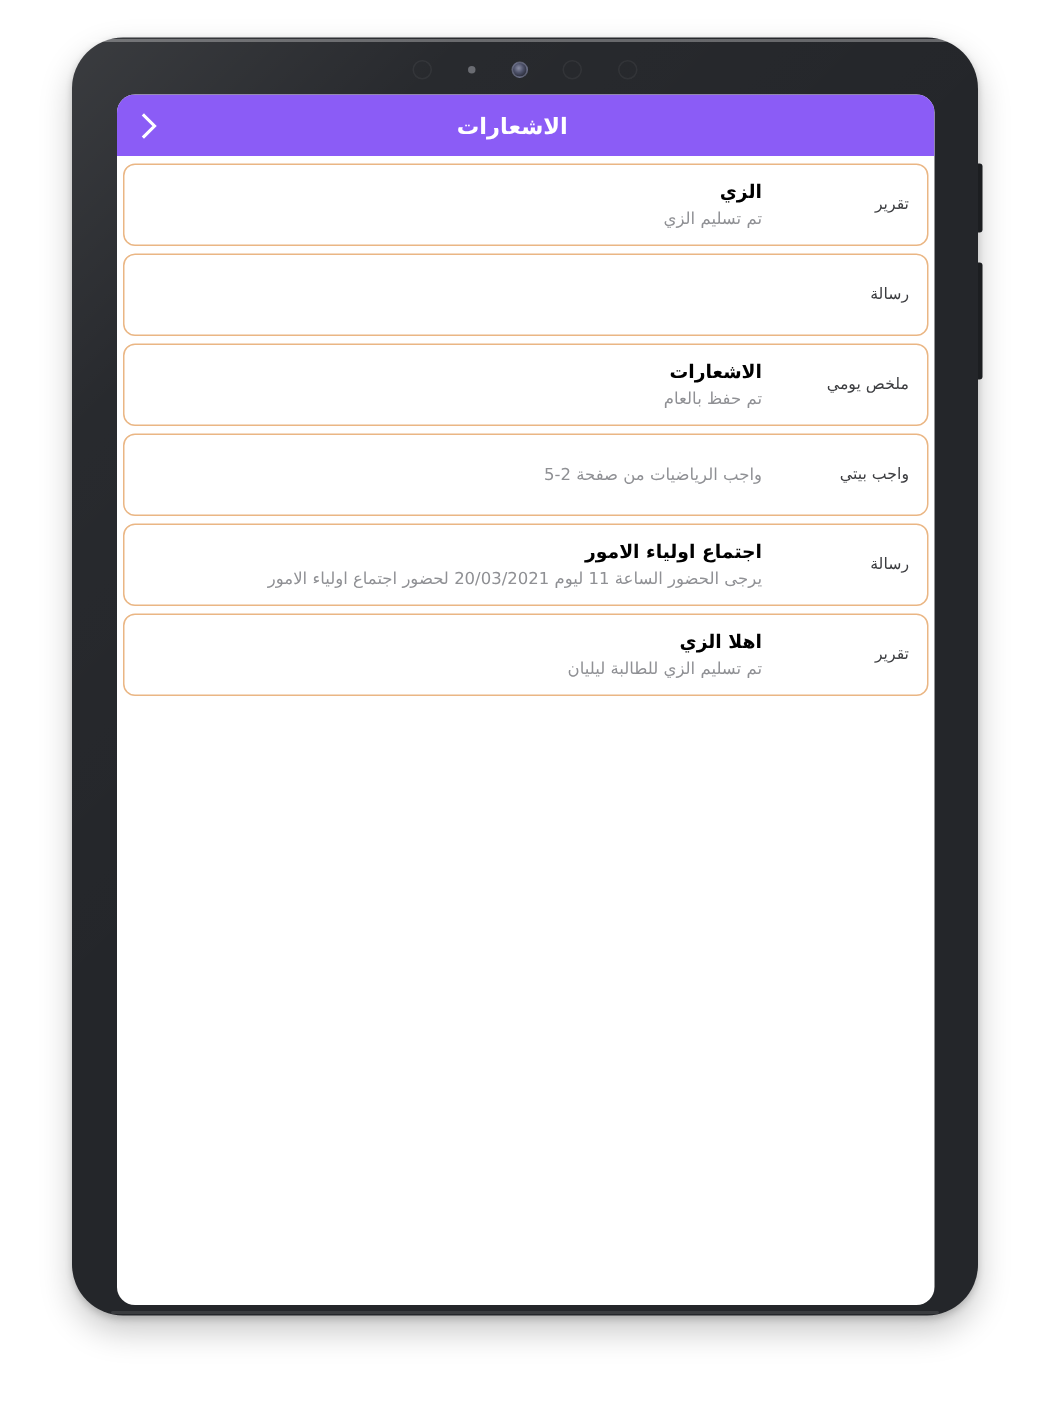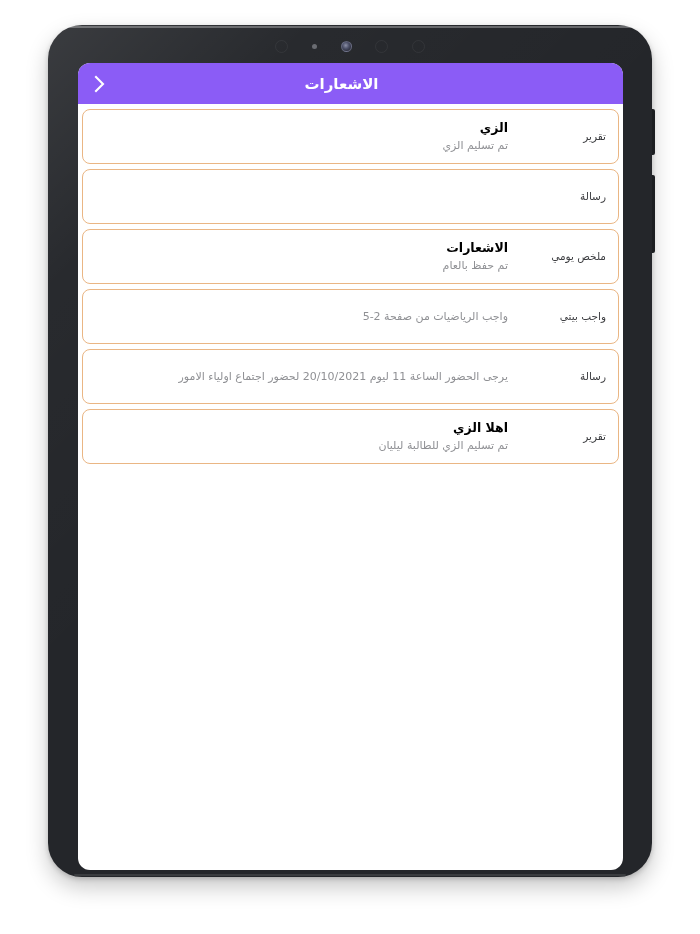--- a/index.html
+++ b/index.html
@@ -244,21 +244,22 @@
         <div class="notif-card">
           <div class="notif-tag">واجب بيتي</div>
           <div class="notif-main">
             <div class="notif-body">واجب الرياضيات من صفحة 2-5</div>
           </div>
         </div>
 
         <div class="notif-card">
           <div class="notif-tag">رسالة</div>
           <div class="notif-main">
-            <div class="notif-body">يرجى الحضور الساعة 11 ليوم 20/10/2021 لحضور اجتماع اولياء الامور</div>
+            <div class="notif-title">اجتماع اولياء الامور</div>
+            <div class="notif-body">يرجى الحضور الساعة 11 ليوم 20/03/2021 لحضور اجتماع اولياء الامور</div>
           </div>
         </div>
 
         <div class="notif-card">
           <div class="notif-tag">تقرير</div>
           <div class="notif-main">
             <div class="notif-title">اهلا الزي</div>
             <div class="notif-body">تم تسليم الزي للطالبة ليليان</div>
           </div>
         </div>

